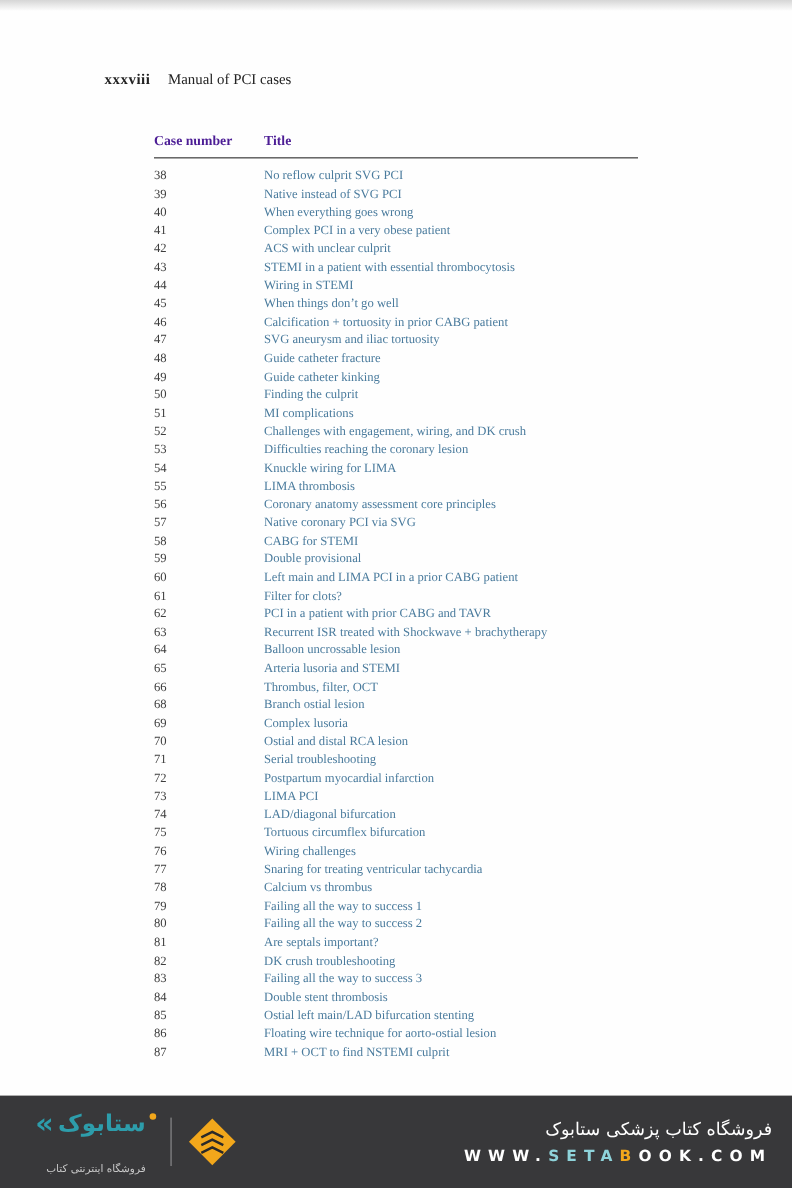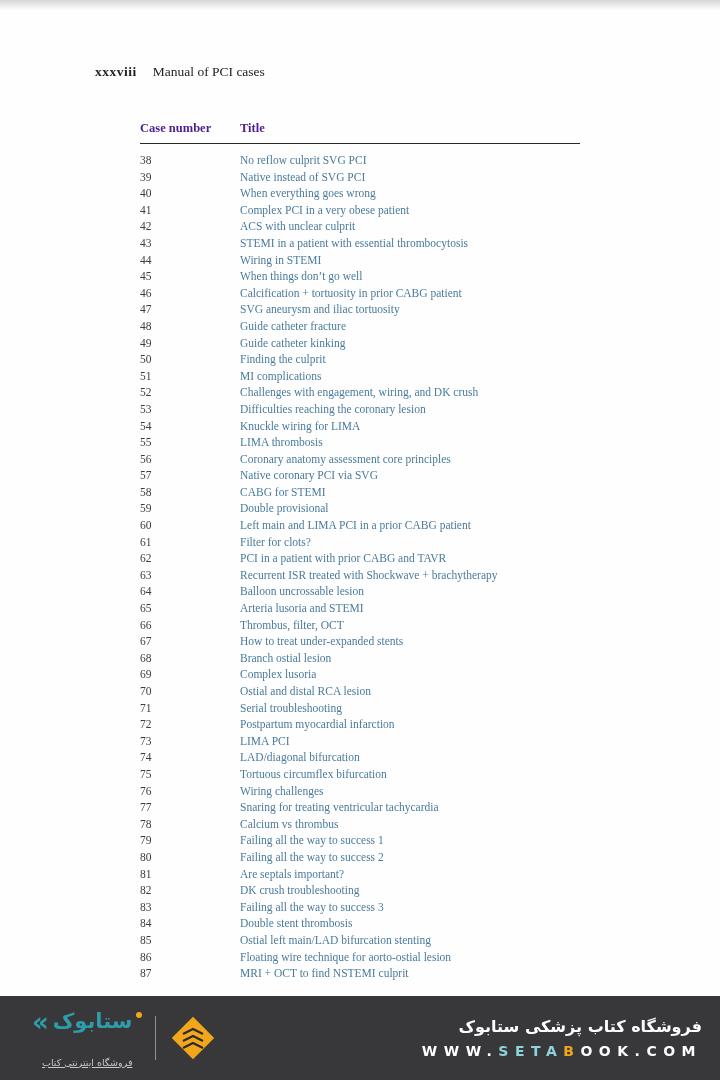--- a/index.html
+++ b/index.html
@@ -32,26 +32,26 @@
     background:rgba(28,28,31,0.88);
     display:flex; align-items:center;
     font-family:"DejaVu Sans", sans-serif;
   }
   .logo-cluster { display:flex; align-items:center; gap:13px; padding-left:32px; }
   .brand-block { display:flex; flex-direction:column; align-items:center; }
   .brand-row { display:flex; align-items:center; gap:4px; }
   .chevrons { color:var(--teal,#2d9dab); font-size:26px; font-weight:bold; line-height:1; }
   .brand-fa { color:var(--teal,#2d9dab); font-size:21px; font-weight:bold; line-height:1.1; }
   .brand-dot { width:6px; height:6px; border-radius:50%; background:var(--orange,#f2a71b); margin-bottom:14px; }
-  .tagline { color:#c9c9c9; font-size:9.5px; margin-top:22px; letter-spacing:0.5px;text-decoration:underline; }
+  .tagline { color:#c9c9c9; font-size:9.5px; margin-top:22px; letter-spacing:0.5px; }
   .divider { width:1px; height:44px; background:rgba(255,255,255,0.45); }
   .diamond-icon { display:block; }
 
   .footer-right { flex:1; display:flex; flex-direction:column; align-items:flex-end; padding-right:18px; }
-  .store-name { color:#ffffff; font-size:16px; font-weight:700; margin-bottom:7px; }
+  .store-name { color:#ffffff; font-size:16px; font-weight:400; margin-bottom:7px; }
   .website { font-size:14px; font-weight:bold; letter-spacing:6.5px; color:#ffffff; white-space:nowrap; }
 </style>
 </head>
 <body>
 
 <div class="page">
   <div class="top-shade"></div>
 
   <div class="running-head">
     <span class="folio">xxxviii</span><span class="running-title">Manual of PCI cases</span>
@@ -172,24 +172,20 @@
           <span class="num">64</span>
           <span class="title">Balloon uncrossable lesion</span>
         </div>
         <div class="row">
           <span class="num">65</span>
           <span class="title">Arteria lusoria and STEMI</span>
         </div>
         <div class="row">
           <span class="num">66</span>
           <span class="title">Thrombus, filter, OCT</span>
-        </div>
-        <div class="row">
-          <span class="num">67</span>
-          <span class="title">How to treat under-expanded stents</span>
         </div>
         <div class="row">
           <span class="num">68</span>
           <span class="title">Branch ostial lesion</span>
         </div>
         <div class="row">
           <span class="num">69</span>
           <span class="title">Complex lusoria</span>
         </div>
         <div class="row">

